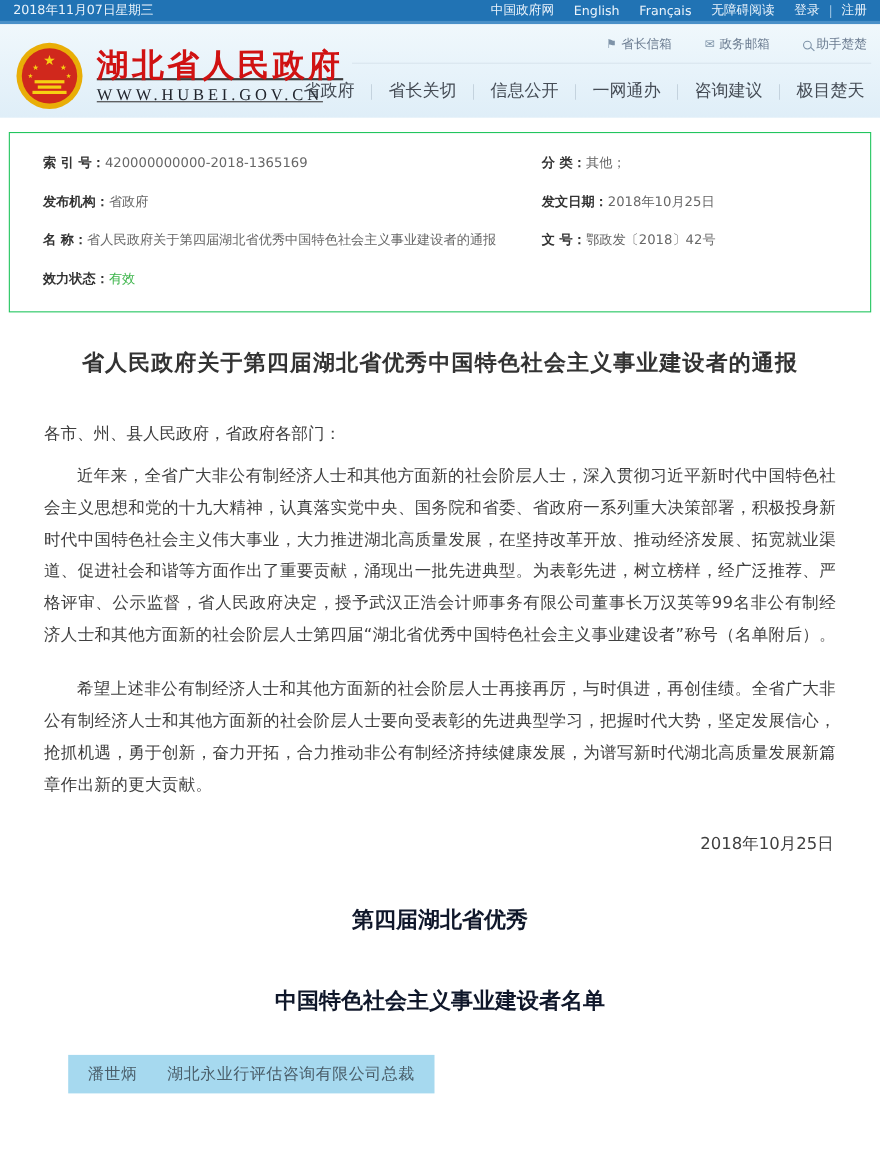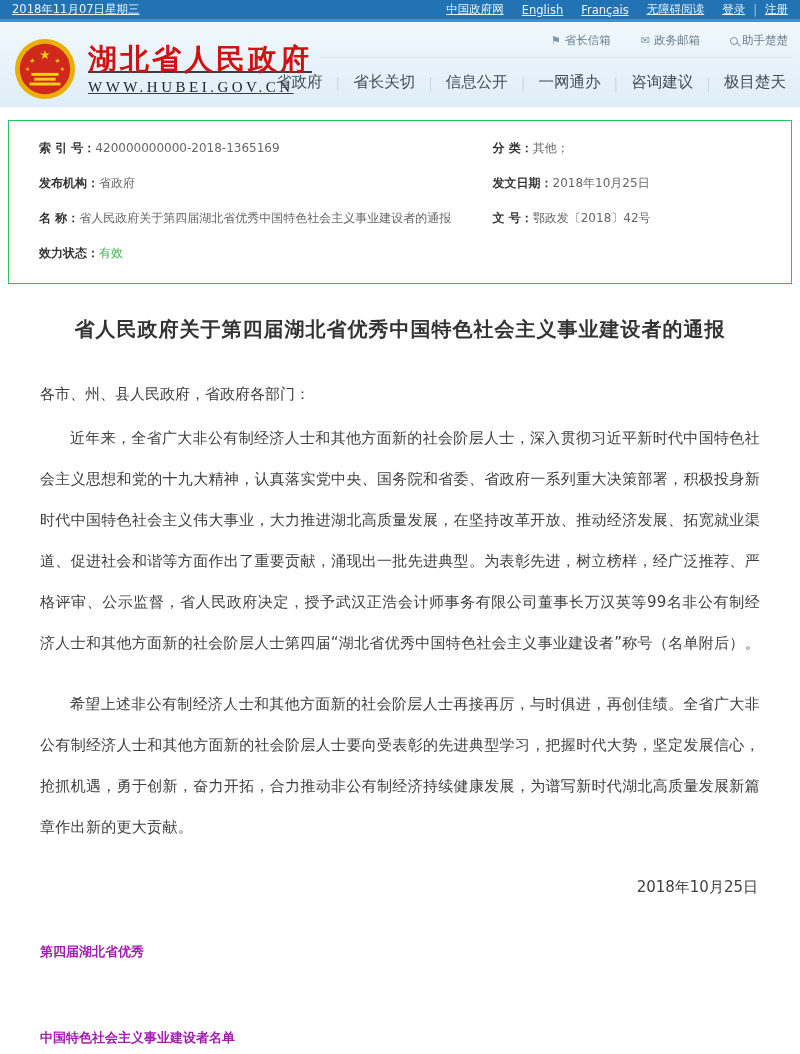--- a/index.html
+++ b/index.html
@@ -8,21 +8,21 @@
     width:800px; min-height:1054px; margin:0 auto;
     font-family:"DejaVu Sans","Liberation Sans",sans-serif;
     color:#3d3d3d; position:relative;
   }
   a { text-decoration:none; color:inherit; cursor:pointer; }
 
   
   .topbar {
     height:22px; background:#2173b4; border-bottom:3px solid #4a90c8;
     display:flex; justify-content:space-between; align-items:center;
-    padding:0 12px; font-size:11.5px; color:#eaf3fb;text-decoration:underline;
+    padding:0 12px; font-size:11.5px; color:#eaf3fb;
   }
   .topbar-right { display:flex; align-items:center; gap:18px; }
   .topbar-sep { color:#9cc4e2; margin:0 2px; }
   .login-group { display:flex; align-items:center; gap:6px; }
 
   
   .header {
     height:85px; background:linear-gradient(#f0f8fc,#dfeef8);
     display:flex; justify-content:space-between; padding:0 8px 0 14px;
   }
@@ -72,29 +72,29 @@
   .meta-value.accent { color:#3cb44a; }
 
   
   .article { padding:0 40px; }
   .article-title {
     text-align:center; font-size:20px; font-weight:bold; color:#333;
     margin-top:32px; letter-spacing:1px;
   }
   .salutation { margin-top:42px; font-size:15px; color:#3d3d3d; }
   .article p.body-para {
-    font-size:15px; color:#404040; line-height:41px; text-align:justify;
+    font-size:15px; color:#404040; line-height:29px; text-align:justify;
     text-indent:2em; margin-top:14px; letter-spacing:0.3px;
   }
   .article p.body-para + p.body-para { margin-top:20px; }
   .doc-date { text-align:right; font-size:15px; color:#404040; margin:30px 2px 0 0; }
   .list-heading {
-    text-align:left; font-weight:bold; font-size:13px; color:#a21caf; margin-top:46px;
+    text-align:center; font-weight:bold; font-size:20px; color:#0f172a; margin-top:46px;
   }
-  .list-heading.second { margin-top:68px; }
+  .list-heading.second { margin-top:46px; }
 
   
   .entries { margin:36px 0 0 22px; padding-bottom:30px; }
   .entry {
     display:table; padding:8px 18px; margin-bottom:24px;
     font-size:14.5px; color:#555; letter-spacing:0.5px;
   }
   .entry.highlighted { background:#a6d9ef; color:#4a5e6a; }
   .entry-org { margin-left:27px;text-align:right; }
 </style>

